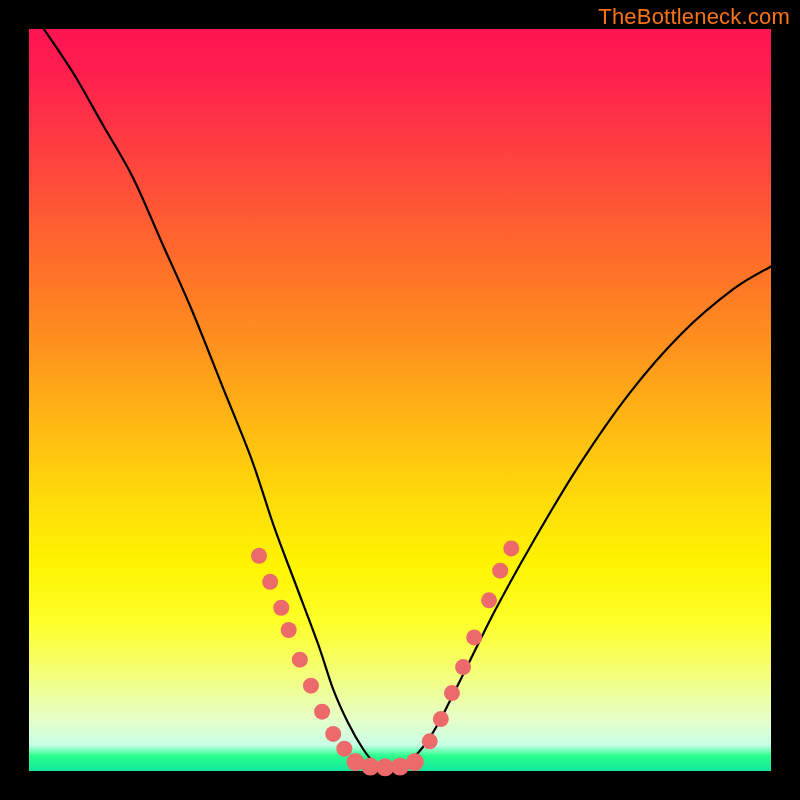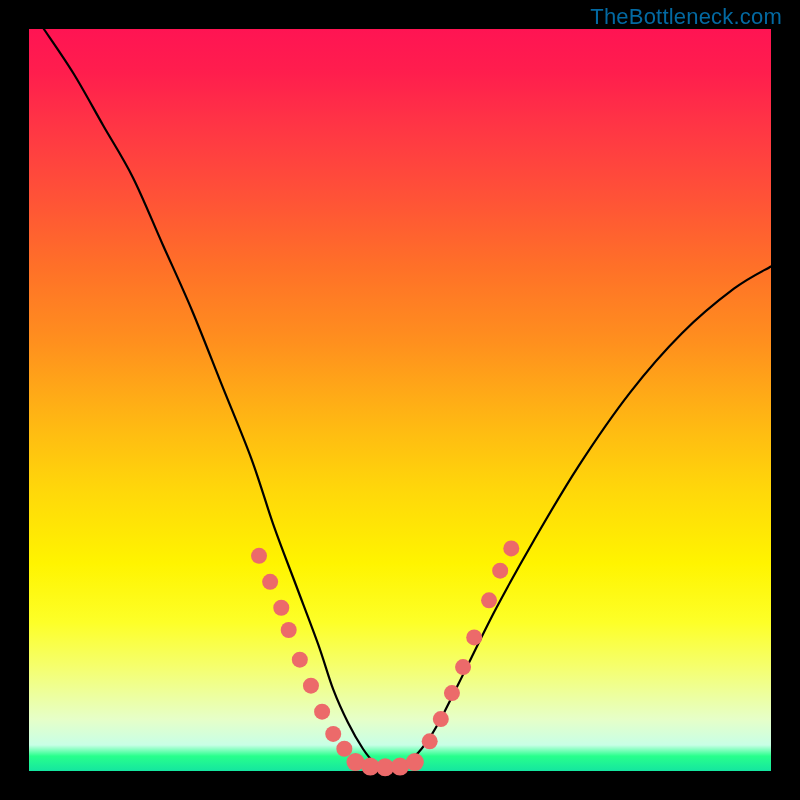--- a/index.html
+++ b/index.html
@@ -38,22 +38,22 @@
       #f5ff6e 86%,
       #e6ffc8 93%,
       #c8ffe6 96.5%,
       #28ff8c 98%,
       #14e6a0 100%
     );
   }
   .watermark {
     position: absolute;
     top: 4px;
-    right: 18px;
-    color: #0369a1;
+    right: 10px;
+    color: #f97316;
     font-size: 22px;
     font-weight: 500;
     letter-spacing: 0.2px;
     z-index: 5;
   }
   svg.curves {
     position: absolute;
     left: 0;
     top: 0;
     width: 742px;

